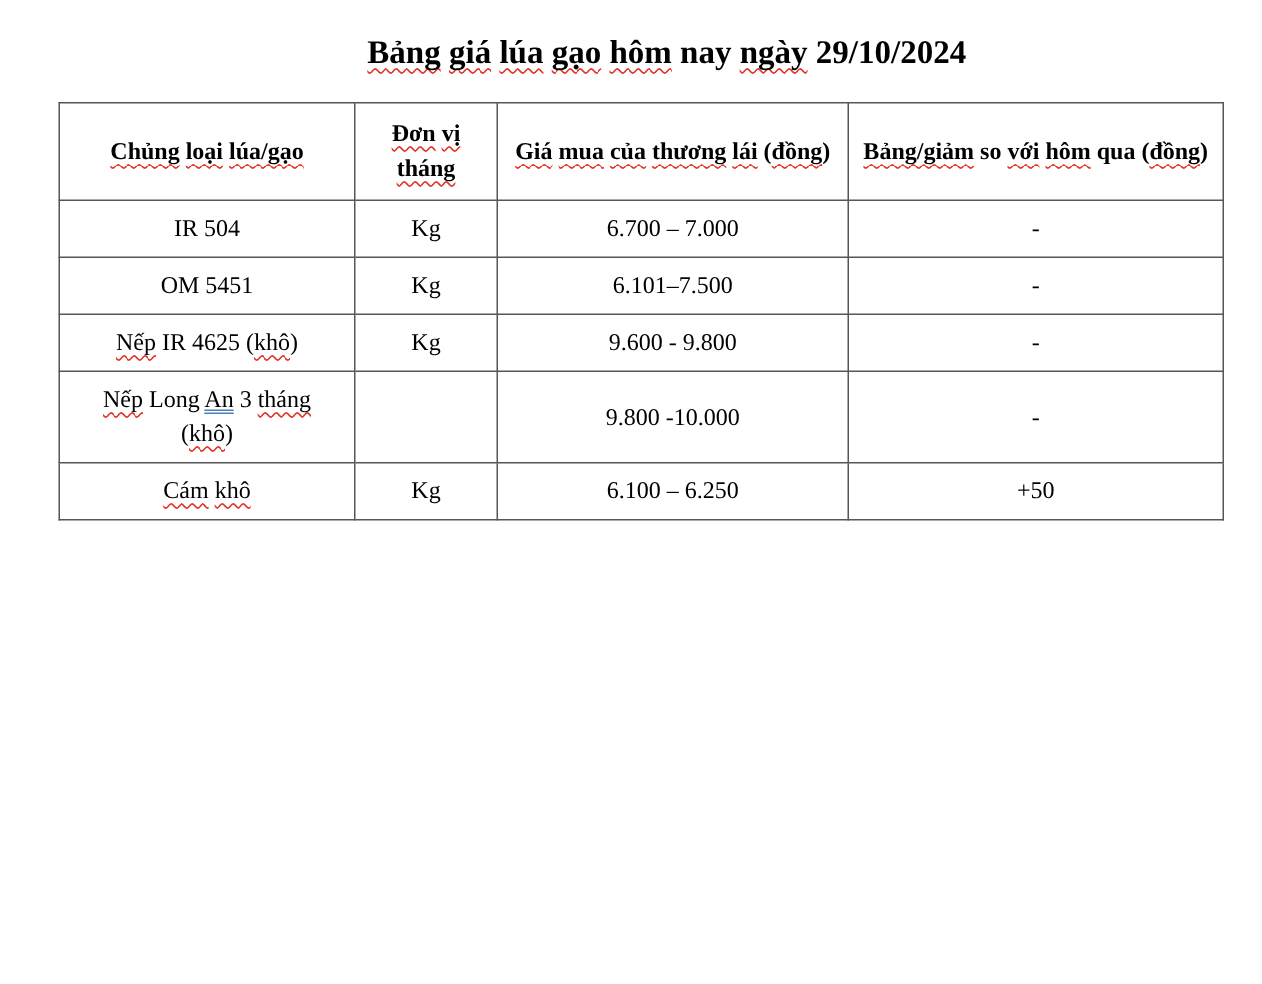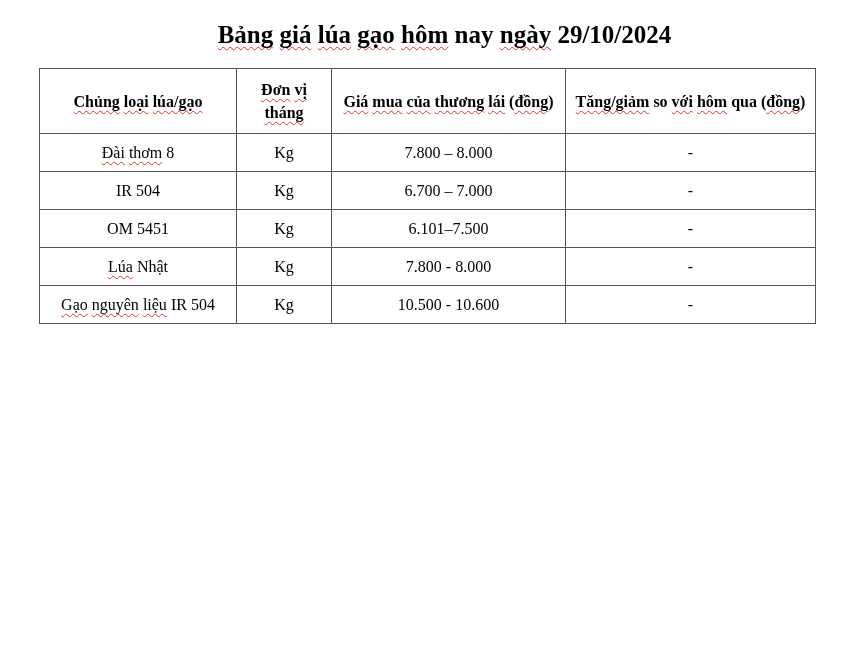--- a/index.html
+++ b/index.html
@@ -4,21 +4,21 @@
 <style>
   html,body{margin:0;padding:0;}
   body{
     width:841px;height:656px;background:#ffffff;color:#000000;
     font-family:"Liberation Serif","DejaVu Serif",serif;
     overflow:hidden;
   }
   .title{
     margin:23px 0 0 0;
     text-align:center;
-    font-size:25px;
+    font-size:22px;
     font-weight:bold;
     line-height:24px;
     padding-left:48px;
   }
   table.price-table{
     border-collapse:collapse;
     table-layout:fixed;
     width:776px;
     margin:21px 0 0 39px;
   }
@@ -67,49 +67,49 @@
       <col style="width:197px">
       <col style="width:95px">
       <col style="width:234px">
       <col style="width:250px">
     </colgroup>
     <thead>
       <tr id="header-row">
           <th class="spell col-0"><span class="sq-red">Chủng</span> <span class="sq-red">loại</span> <span class="sq-red">lúa/gạo</span></th>
           <th class="spell col-1"><span class="sq-red">Đơn</span> <span class="sq-red">vị</span> <span class="sq-red">tháng</span></th>
           <th class="spell col-2"><span class="sq-red">Giá</span> <span class="sq-red">mua</span> <span class="sq-red">của</span> <span class="sq-red">thương</span> <span class="sq-red">lái</span> (<span class="sq-red">đồng</span>)</th>
-          <th class="spell col-3"><span class="sq-red">Tăng/giảm</span> so <span class="sq-red">với</span> <span class="sq-red">hôm</span> qua (<span class="sq-red">đồng</span>)</th>
+          <th class="spell col-3"><span class="sq-red">Bảng/giảm</span> so <span class="sq-red">với</span> <span class="sq-red">hôm</span> qua (<span class="sq-red">đồng</span>)</th>
         </tr>
     </thead>
     <tbody id="body-rows">
-        <tr>
-          <td class="spell col-name"><span class="sq-red">Đài</span> <span class="sq-red">thơm</span> 8</td>
-          <td class="spell col-unit">Kg</td>
-          <td class="spell col-price">7.800 – 8.000</td>
-          <td class="spell col-change">-</td>
-        </tr>
         <tr>
           <td class="spell col-name">IR 504</td>
           <td class="spell col-unit">Kg</td>
           <td class="spell col-price">6.700 – 7.000</td>
           <td class="spell col-change">-</td>
         </tr>
         <tr>
           <td class="spell col-name">OM 5451</td>
           <td class="spell col-unit">Kg</td>
           <td class="spell col-price">6.101–7.500</td>
           <td class="spell col-change">-</td>
         </tr>
         <tr>
-          <td class="spell col-name"><span class="sq-red">Lúa</span> Nhật</td>
+          <td class="spell col-name"><span class="sq-red">Nếp</span> IR 4625 (<span class="sq-red">khô</span>)</td>
           <td class="spell col-unit">Kg</td>
-          <td class="spell col-price">7.800 - 8.000</td>
+          <td class="spell col-price">9.600 - 9.800</td>
           <td class="spell col-change">-</td>
         </tr>
         <tr>
-          <td class="spell col-name"><span class="sq-red">Gạo</span> <span class="sq-red">nguyên</span> <span class="sq-red">liệu</span> IR 504</td>
+          <td class="spell col-name"><span class="sq-red">Nếp</span> Long <span class="sq-blue">An</span> 3 <span class="sq-red">tháng</span> (<span class="sq-red">khô</span>)</td>
+          <td class="spell col-unit"></td>
+          <td class="spell col-price">9.800 -10.000</td>
+          <td class="spell col-change">-</td>
+        </tr>
+        <tr>
+          <td class="spell col-name"><span class="sq-red">Cám</span> <span class="sq-red">khô</span></td>
           <td class="spell col-unit">Kg</td>
-          <td class="spell col-price">10.500 - 10.600</td>
-          <td class="spell col-change">-</td>
+          <td class="spell col-price">6.100 – 6.250</td>
+          <td class="spell col-change">+50</td>
         </tr>
       </tbody>
   </table>
 </div>
 
 </body></html>

